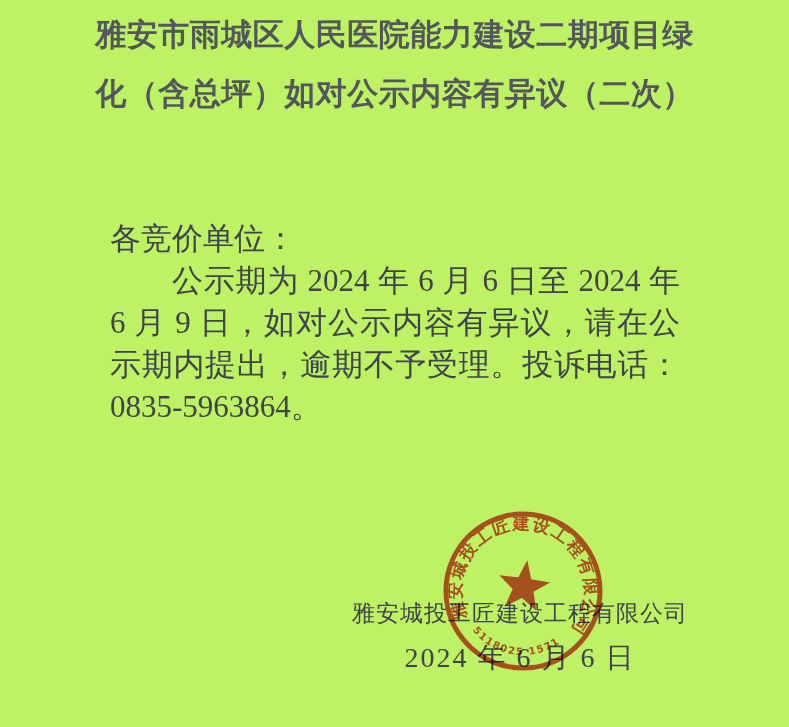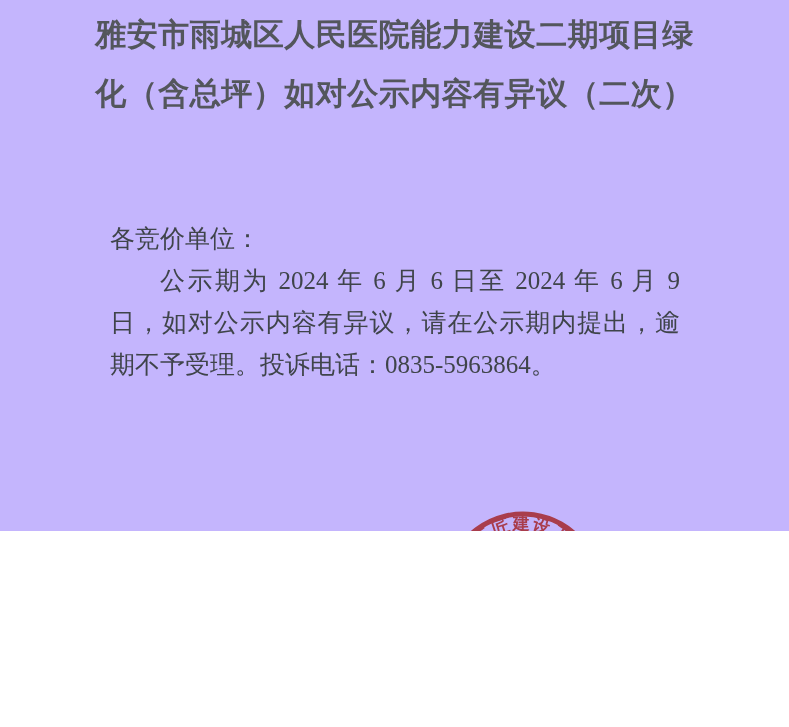--- a/index.html
+++ b/index.html
@@ -3,22 +3,22 @@
 <meta charset="utf-8">
 <style>
   html, body {
     margin: 0;
     padding: 0;
     background: #ffffff;
   }
   .page {
     position: relative;
     width: 789px;
-    height: 531px;
-    background: #c4b5fd;
+    height: 727px;
+    background: #bef264;
     overflow: hidden;
     font-family: "Liberation Serif", "DejaVu Serif", serif;
   }
 
   
   .title-block {
     position: absolute;
     top: 6px;
     left: 88px;
     right: 88px;
@@ -30,21 +30,21 @@
     letter-spacing: 0.5px;
   }
 
   
   .body-block {
     position: absolute;
     top: 218px;
     left: 110px;
     width: 570px;
     color: #3f444a;
-    font-size: 25px;
+    font-size: 31px;
     line-height: 42px;
     text-align: justify;
   }
   .body-block p {
     margin: 0;
   }
   .body-block p.indent {
     text-indent: 2em;
   }
 

